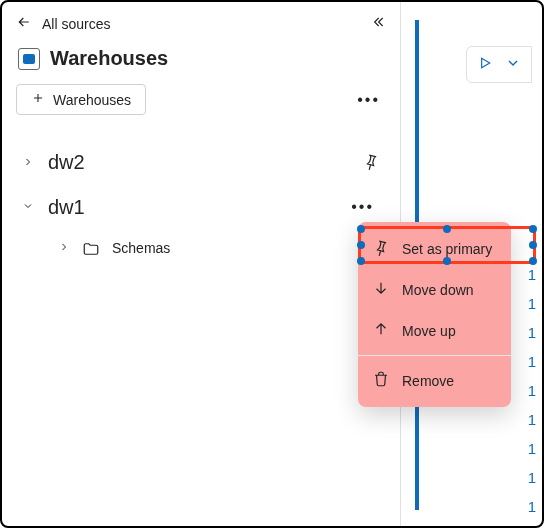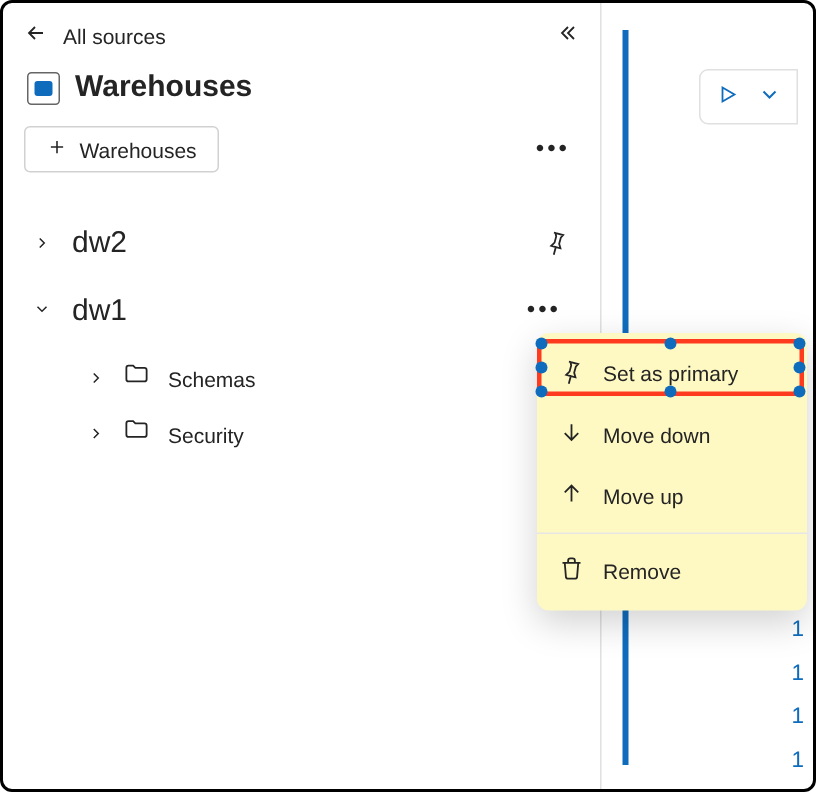--- a/index.html
+++ b/index.html
@@ -69,21 +69,21 @@
     .tree-item {
       display: flex; align-items: center;
       padding: 8px 6px; cursor: pointer;
       justify-content: space-between;
     }
     .tree-left { display: flex; align-items: center; gap: 14px; }
     .chev { width: 12px; height: 12px; }
     .tree-label { font-size: 20px; }
     .pin-action svg, .dots-action { width: 18px; height: 18px; }
     .subtree { margin-left: 36px; display: flex; flex-direction: column; }
-    .sub-item { display: flex; align-items: flex-end; gap: 12px; padding: 8px 6px; cursor: pointer; }
+    .sub-item { display: flex; align-items: flex-start; gap: 12px; padding: 8px 6px; cursor: pointer; }
     .folder svg { width: 18px; height: 18px; }
     .divider {
       width: 1px; background: #e0e0e0; height: 100%;
     }
     .editor {
       flex: 1; position: relative; padding-top: 40px;
     }
     .bluebar {
       position: absolute; left: 14px; top: 18px; width: 4px; height: 490px; background: #0f6cbd;
     }
@@ -92,22 +92,22 @@
       border: 1px solid #e0e0e0; border-top-left-radius: 6px; border-bottom-left-radius: 6px;
       padding: 8px 10px; display: flex; align-items: center; gap: 12px;
       background: #fff;
     }
     .runbox svg { width: 16px; height: 16px; }
     .numbers {
       position: absolute; right: 6px; top: 264px; display: flex; flex-direction: column; gap: 12px;
       color: #0f6cbd; font-size: 15px;
     }
     .context-menu {
-      position: absolute; left: 356px; top: 220px; width: 180px;
-      background: #fef9c3; border-radius: 8px;
+      position: absolute; left: 356px; top: 220px; width: 153px;
+      background: #fca5a5; border-radius: 8px;
       box-shadow: 0 8px 24px rgba(0,0,0,0.18);
       padding: 6px 0;
       z-index: 10;
     }
     .menu-item {
       display: flex; align-items: center; gap: 12px;
       padding: 10px 14px; cursor: pointer; font-size: 14px;
     }
     .menu-item svg { width: 18px; height: 18px; flex-shrink: 0; }
     .menu-sep { height: 1px; background: #e6e6e6; margin: 4px 0; }
@@ -192,33 +192,20 @@
             <svg class="chev" viewBox="0 0 24 24" fill="none" stroke="#242424" stroke-width="2">
                 <path d="M9 6l6 6-6 6"></path>
               </svg>
           </span>
           <span class="folder">
             <svg viewBox="0 0 24 24" fill="none" stroke="#242424" stroke-width="1.6">
                 <path d="M3 7a2 2 0 012-2h4l2 2h8a2 2 0 012 2v8a2 2 0 01-2 2H5a2 2 0 01-2-2V7z"></path>
               </svg>
           </span>
           <span>Schemas</span>
-        </div>
-        <div class="sub-item">
-          <span>
-            <svg class="chev" viewBox="0 0 24 24" fill="none" stroke="#242424" stroke-width="2">
-                <path d="M9 6l6 6-6 6"></path>
-              </svg>
-          </span>
-          <span class="folder">
-            <svg viewBox="0 0 24 24" fill="none" stroke="#242424" stroke-width="1.6">
-                <path d="M3 7a2 2 0 012-2h4l2 2h8a2 2 0 012 2v8a2 2 0 01-2 2H5a2 2 0 01-2-2V7z"></path>
-              </svg>
-          </span>
-          <span>Security</span>
         </div>
       </div>
     </div>
   </div>
 
   <div class="divider"></div>
 
   <div class="editor">
     <div class="bluebar"></div>
     <div class="runbox">

